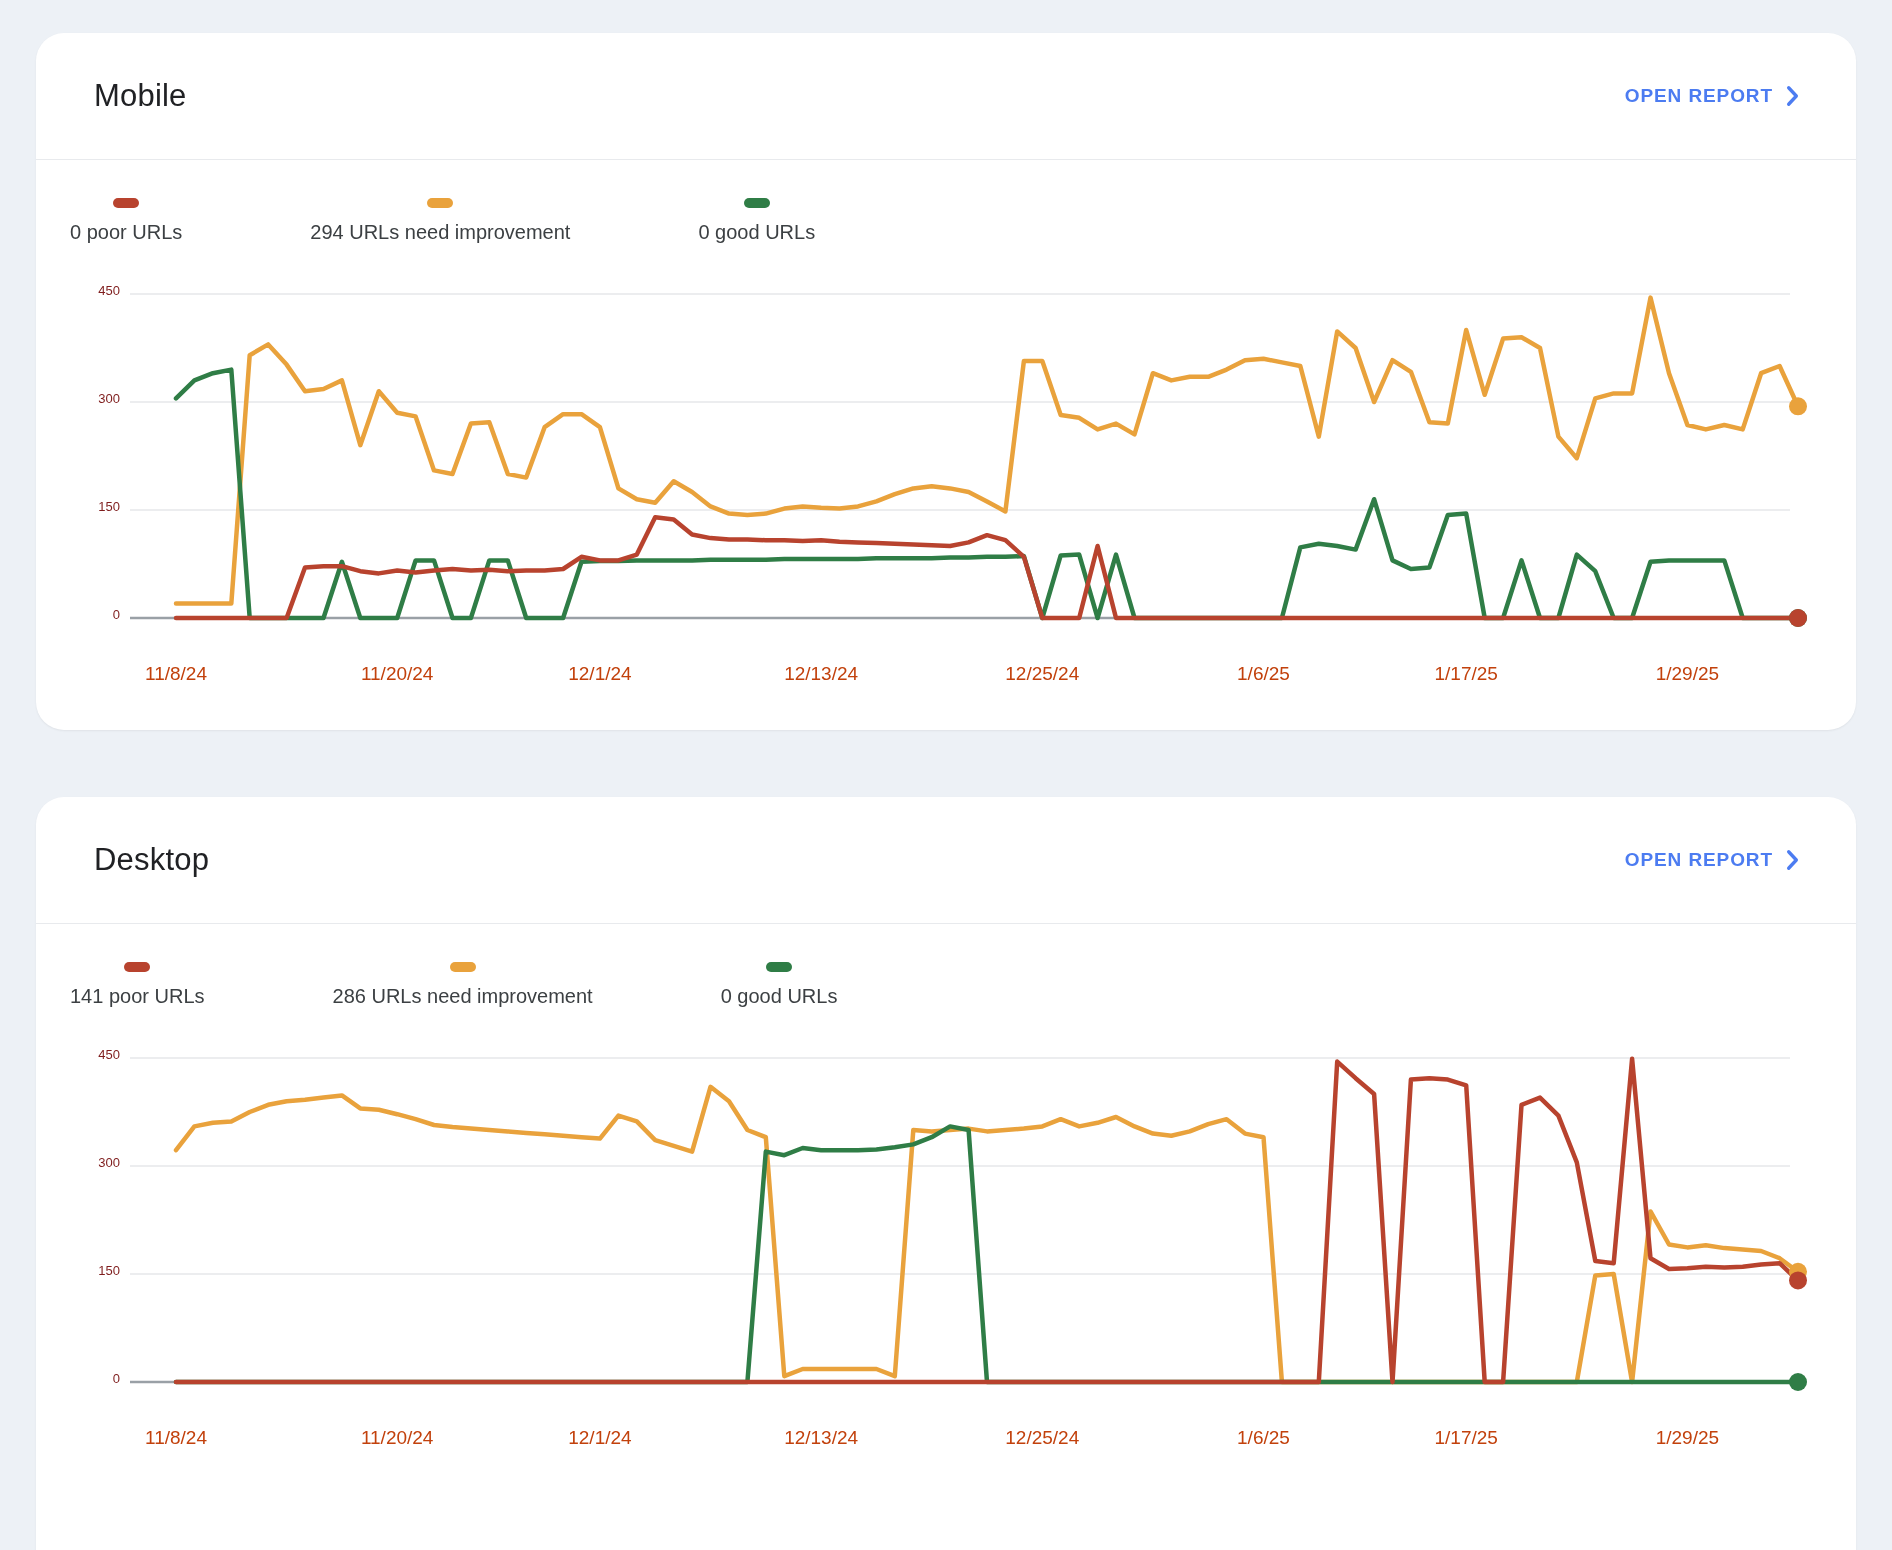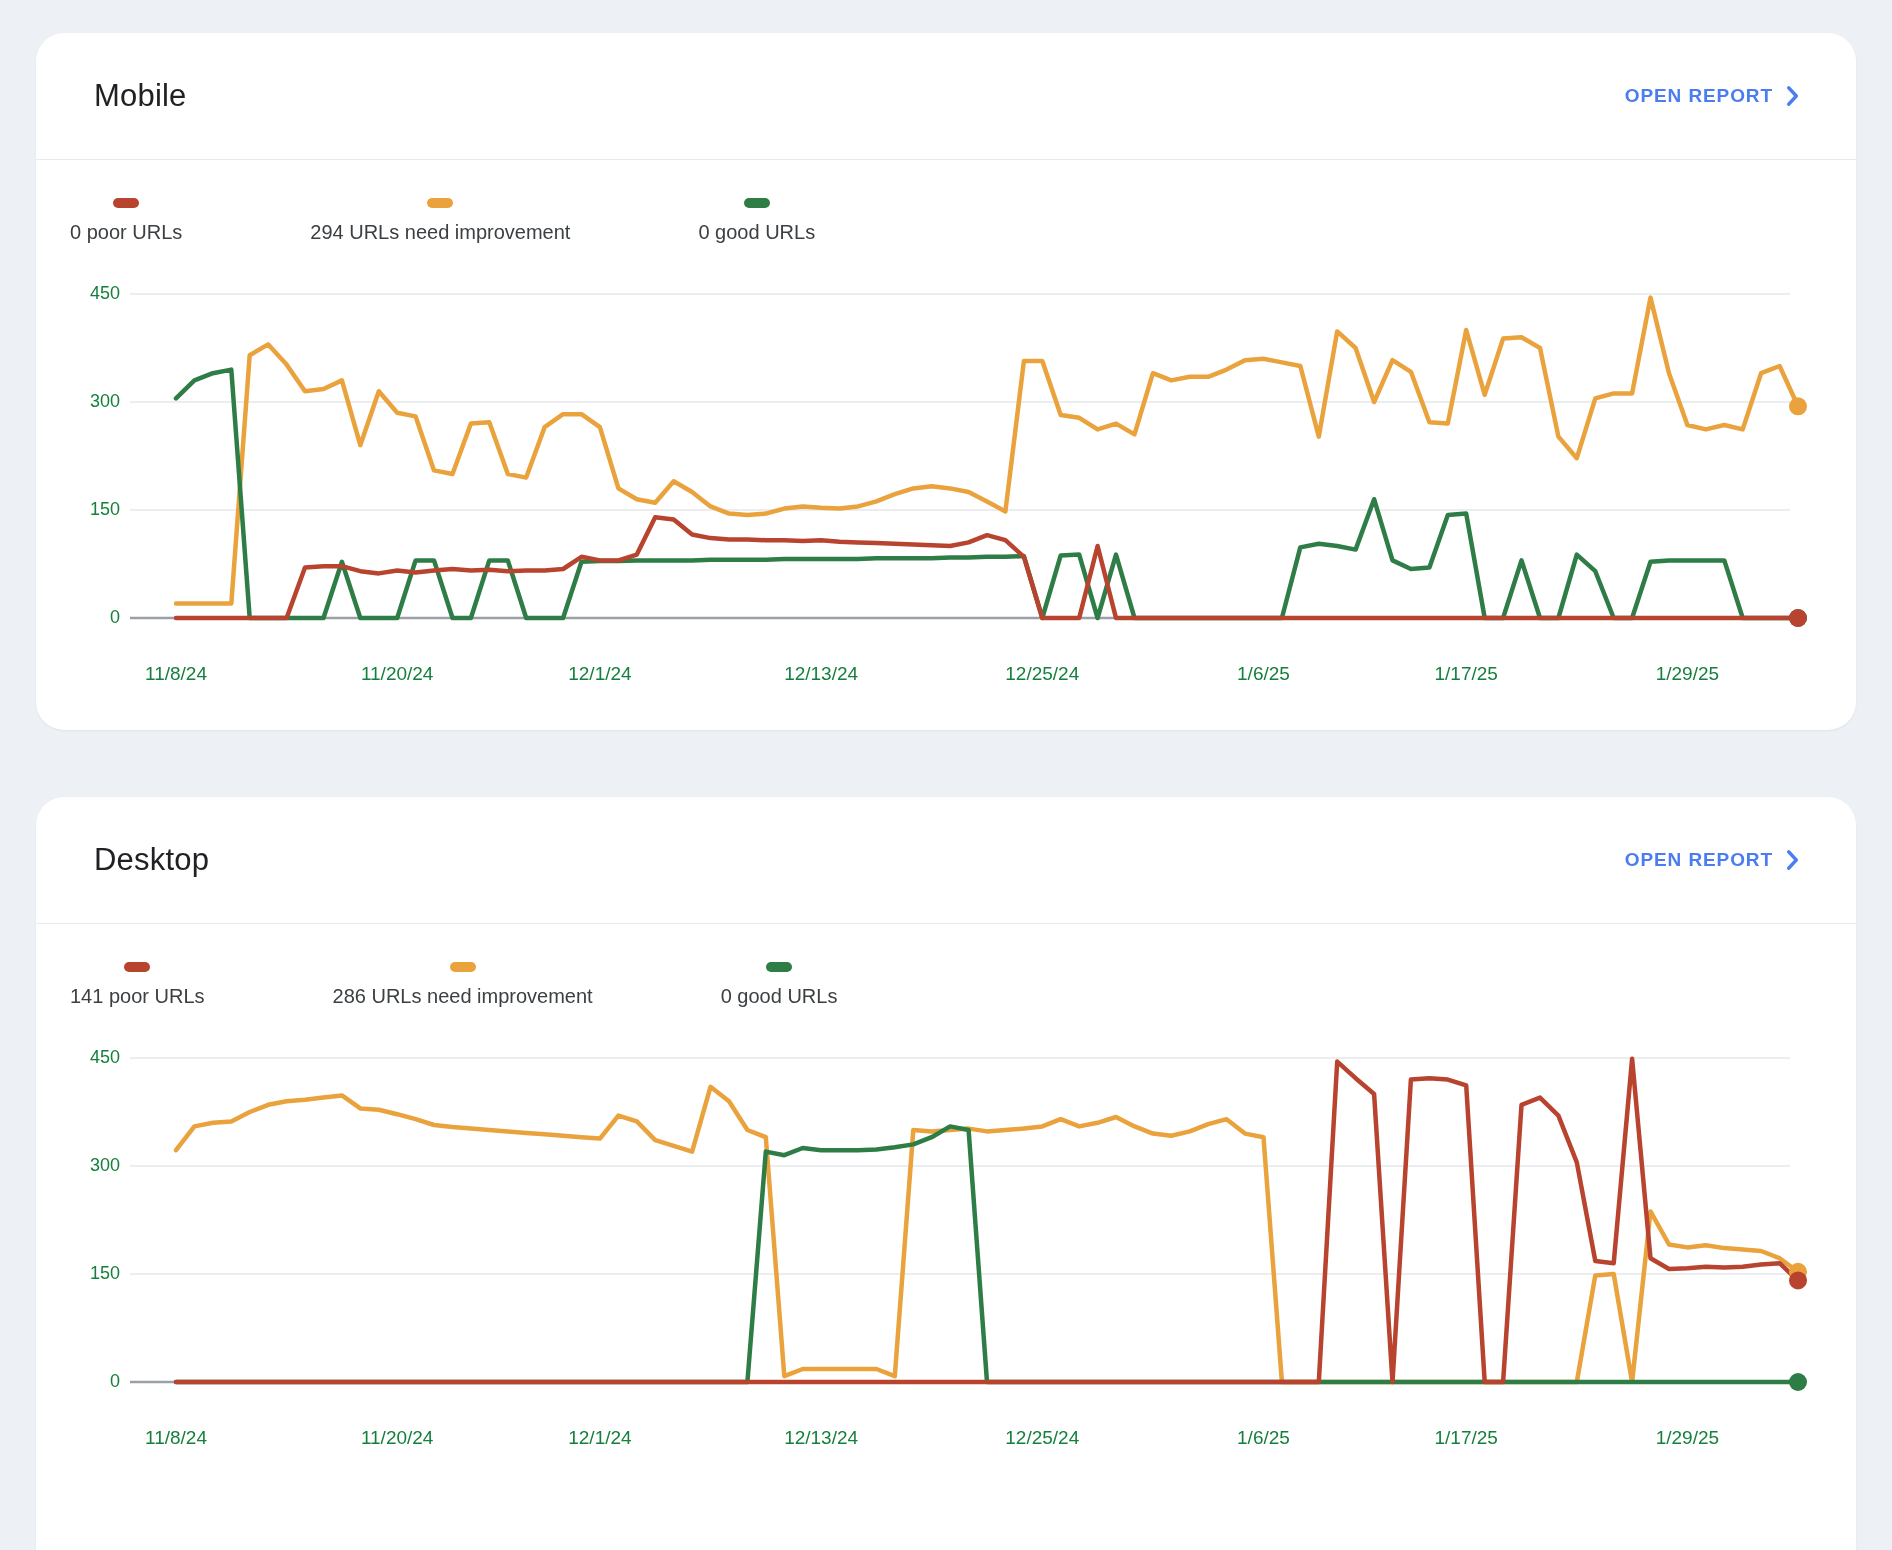--- a/index.html
+++ b/index.html
@@ -24,22 +24,22 @@
     letter-spacing:.9px;text-decoration:none;cursor:pointer;margin-left:10px;
   }
   .open-report .chev{display:block;}
   .card-body{position:relative;height:570px;}
   .legend{position:absolute;top:38px;left:34px;display:flex;gap:128px;z-index:2;}
   .legend-item{display:flex;align-items:center;gap:13px;flex-direction:column;}
   .pill{width:26px;height:10px;border-radius:5px;flex:none;}
   .legend-label{font-size:20px;color:#3c4043;white-space:nowrap;}
   .chart{position:absolute;left:0;top:0;width:1820px;height:570px;}
   .chart svg{position:absolute;left:0;top:0;width:1820px;height:570px;}
-  .ytick{position:absolute;left:18px;width:66px;text-align:right;font-size:18px;color:#15803d;}
-  .xtick{position:absolute;top:503px;width:160px;text-align:center;font-size:19px;color:#15803d;white-space:nowrap;}
+  .ytick{position:absolute;left:18px;width:66px;text-align:right;font-size:13px;color:#7f1d1d;}
+  .xtick{position:absolute;top:503px;width:160px;text-align:center;font-size:19px;color:#c2410c;white-space:nowrap;}
 </style>
 </head>
 <body style="background: rgb(237, 241, 246);">
 
 <section class="card" id="card-mobile">
   <div class="card-header">
     <h2 class="card-title">Mobile</h2>
     <a class="open-report" style="color: rgb(76, 124, 241);">
       <span>OPEN REPORT</span>
       <svg class="chev" width="15" height="22" viewBox="0 0 12 20">

